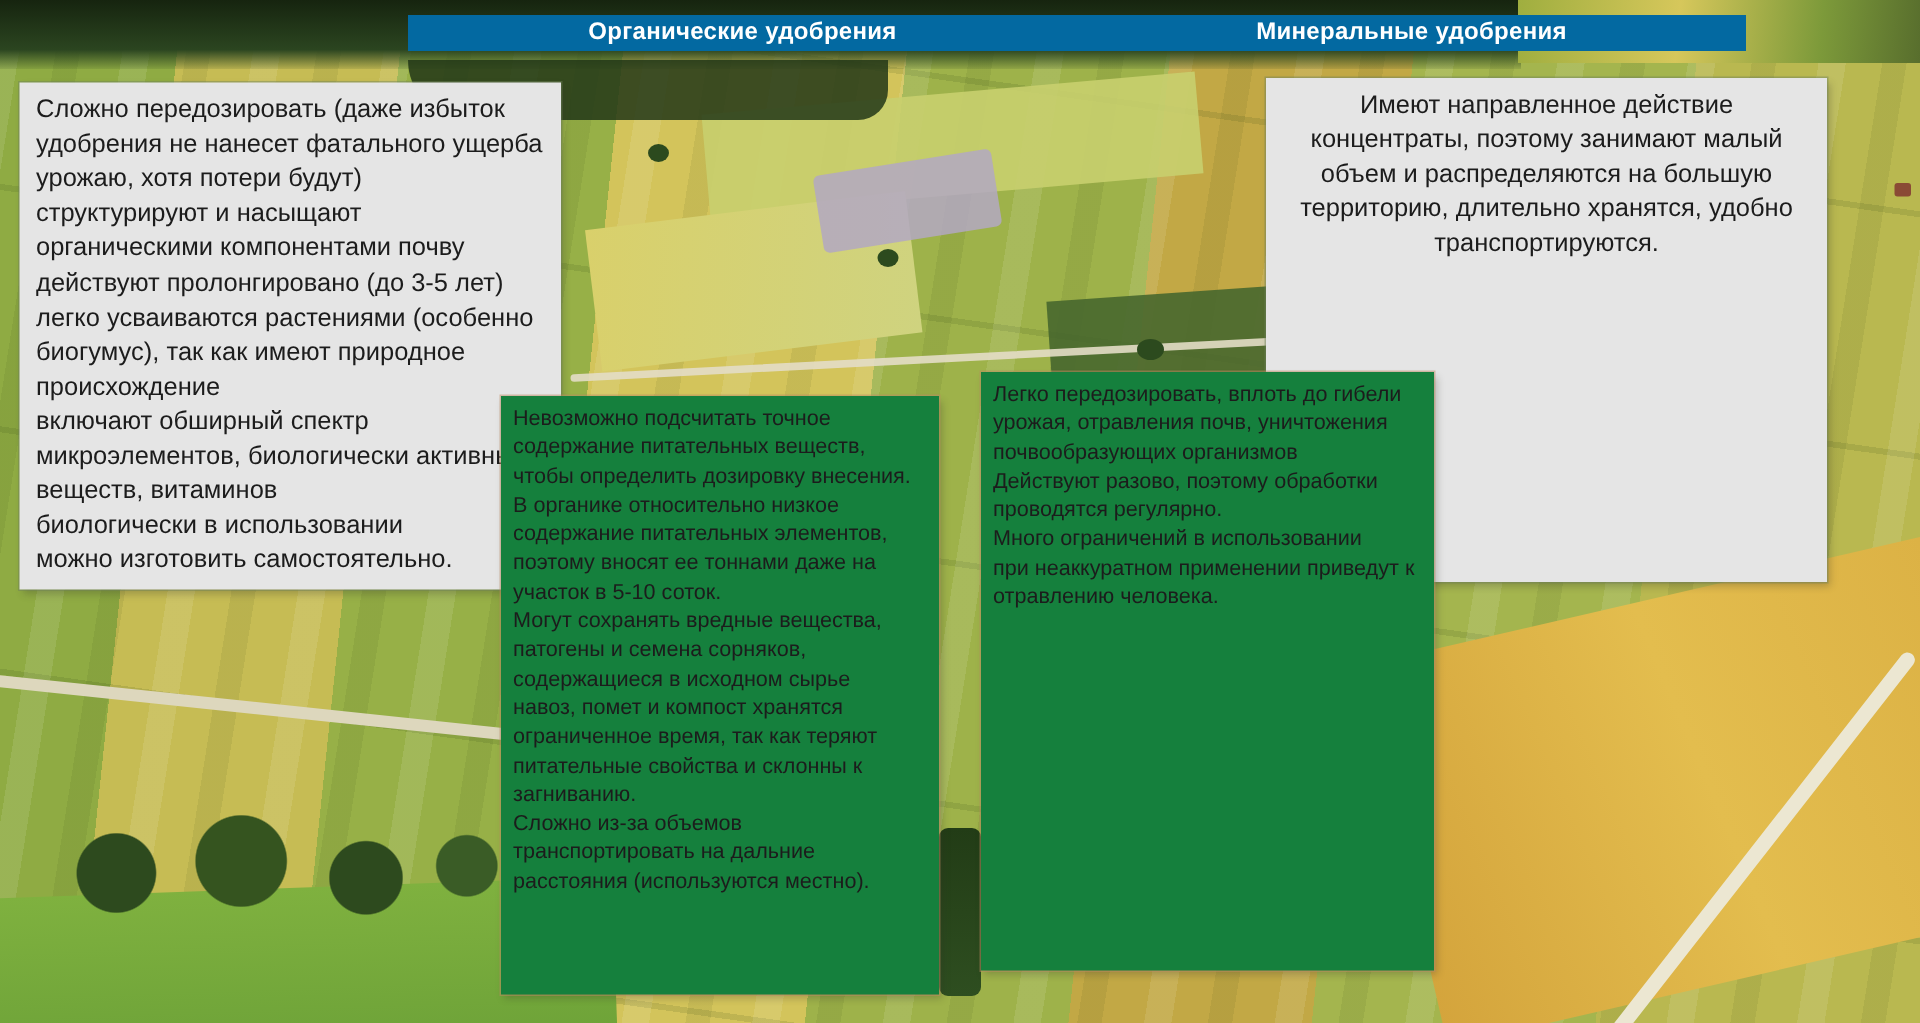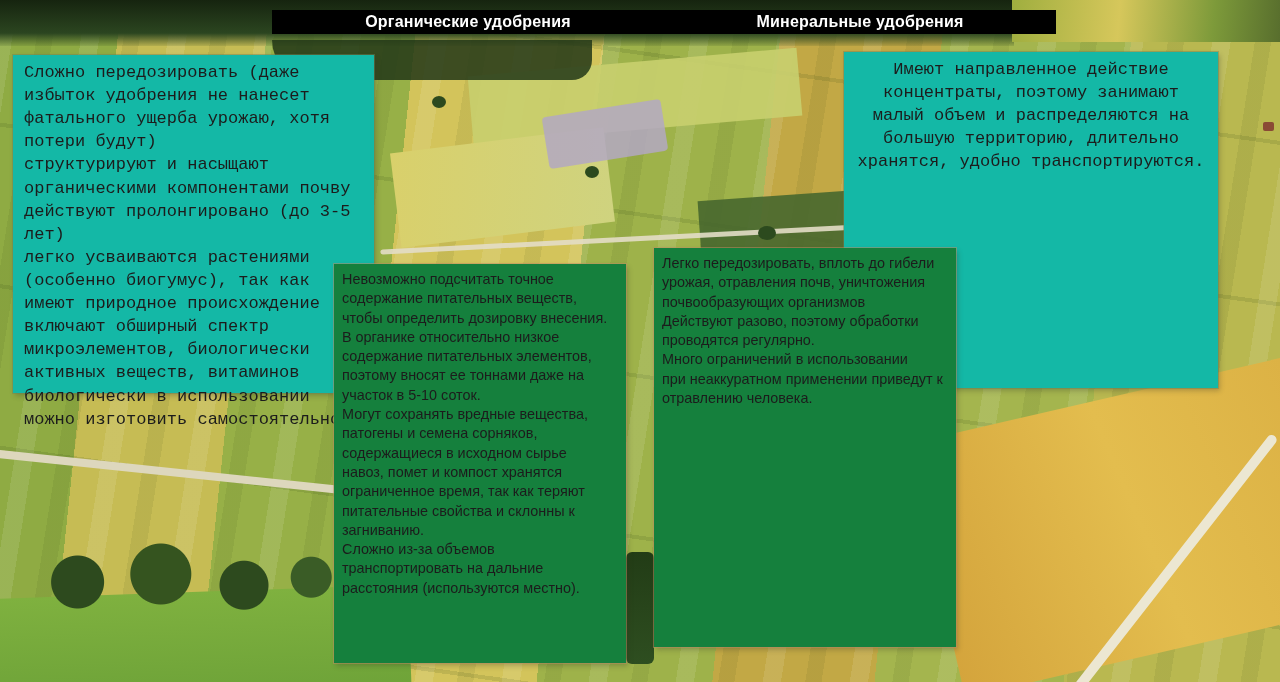--- a/index.html
+++ b/index.html
@@ -59,29 +59,29 @@
       radial-gradient(circle at 70% 64%, #2d4a1e 0 24px, rgba(0,0,0,0) 25px),
       radial-gradient(circle at 91% 54%, #3a5c26 0 20px, rgba(0,0,0,0) 21px);}
   .tree-gap{left:626px;top:552px;width:28px;height:112px;
     background:linear-gradient(180deg,#223c16,#2e4e20);border-radius:6px;}
   .tree-dot{width:14px;height:12px;border-radius:50%;background:#2c4a1e;}
   .tree-dot.d1{left:432px;top:96px;}
   .tree-dot.d2{left:585px;top:166px;}
   .tree-dot.d3{left:758px;top:226px;width:18px;height:14px;}
   .roof{left:1263px;top:122px;width:11px;height:9px;background:#8a4a35;border-radius:2px;}
   
-  .header-bar{position:absolute;left:272px;top:10px;width:784px;height:24px;
-    background:#000000;z-index:7;display:flex;align-items:center;}
+  .header-bar{position:absolute;left:272px;top:10px;width:892px;height:24px;
+    background:#0369a1;z-index:7;display:flex;align-items:center;}
   .header-bar .half{flex:1;text-align:center;color:#fff;font-weight:bold;
     font-size:16px;letter-spacing:.2px;}
   
   .panel{position:absolute;box-sizing:border-box;color:#1c1c1c;}
   .panel p{margin:0;}
-  .panel-green{background:#14b8a6;z-index:5;padding:6px 11px;
-    box-shadow:0 0 0 1px rgba(110,130,90,.45), 2px 3px 5px rgba(50,50,40,.28);font-family:Liberation Mono, monospace;}
+  .panel-green{background:#e5e5e5;z-index:5;padding:6px 11px;
+    box-shadow:0 0 0 1px rgba(110,130,90,.45), 2px 3px 5px rgba(50,50,40,.28);}
   .panel-green p{font-size:17px;line-height:1.36;}
   .panel-orange{background:#15803d;z-index:6;padding:6px 8px;
     box-shadow:0 0 0 1px rgba(190,140,100,.5), 2px 3px 5px rgba(50,50,40,.28);}
   .panel-orange p{font-size:14.4px;line-height:1.34;}
   .organic-pros{left:13px;top:55px;width:361px;height:338px;}
   .mineral-pros{left:844px;top:52px;width:374px;height:336px;text-align:center;}
   .organic-cons{left:334px;top:264px;width:292px;height:399px;}
   .mineral-cons{left:654px;top:248px;width:302px;height:399px;}
 </style>
 </head>

